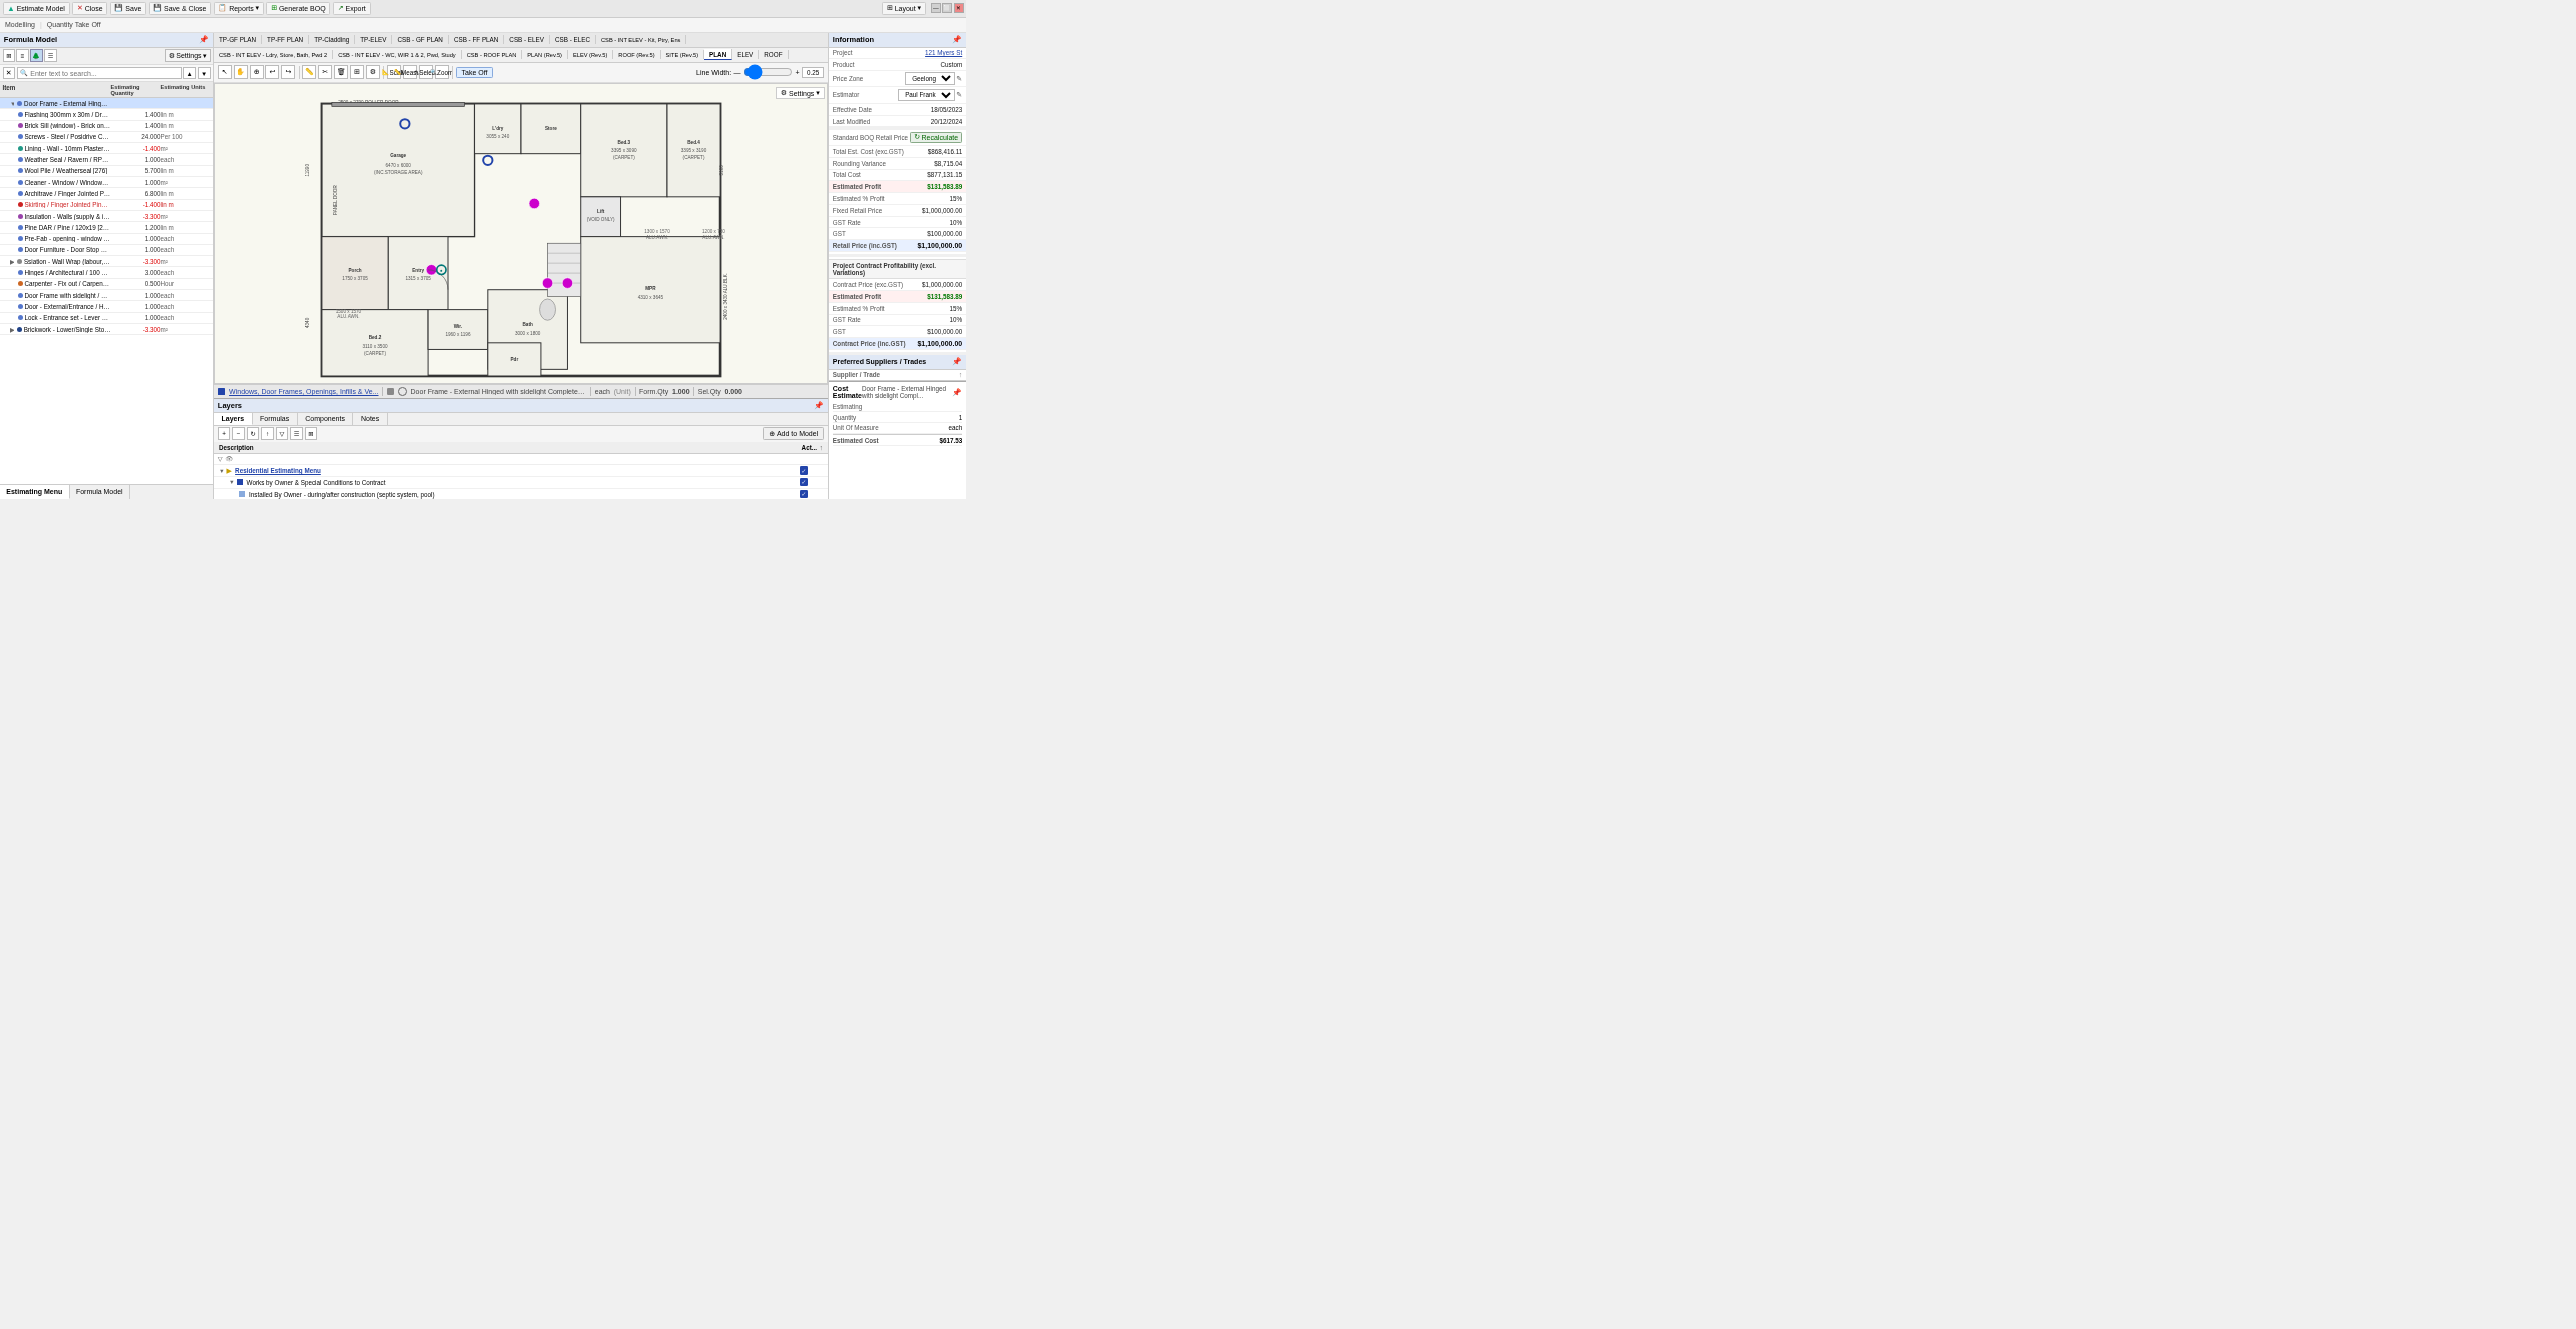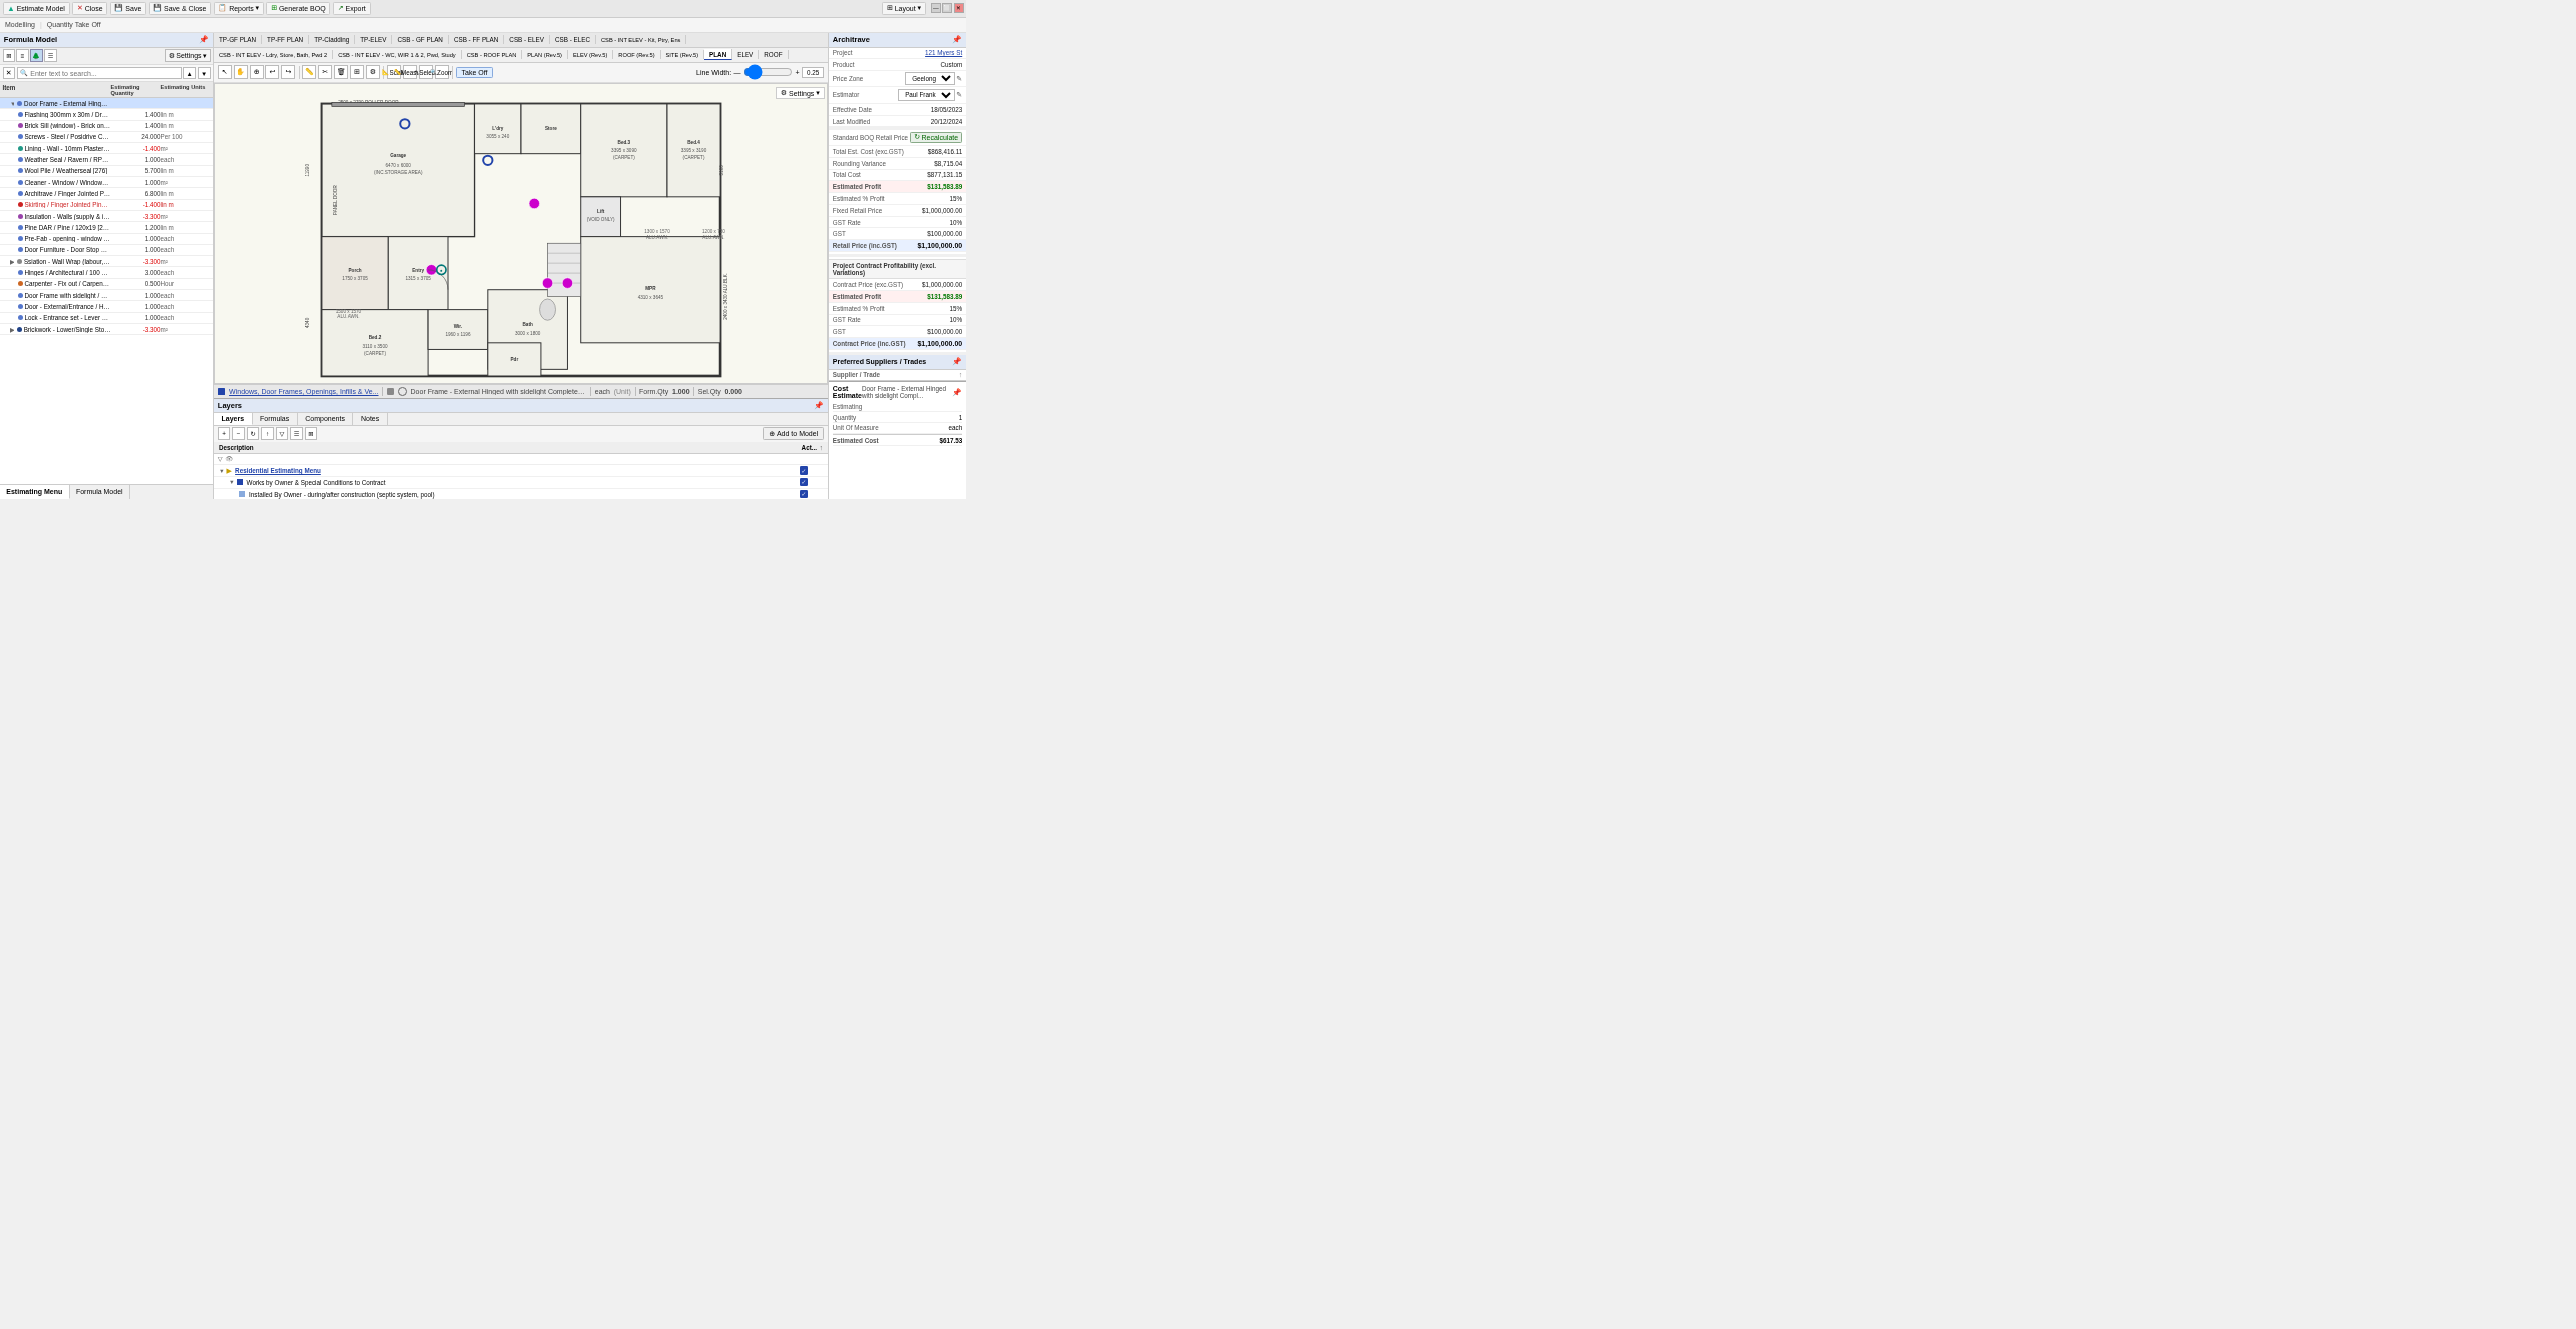--- a/index.html
+++ b/index.html
@@ -680,21 +680,21 @@
           <div class="bottom-row">
             
             
           </div>
         </div>
       </div>
     </div>
 
     <div class="right-panel">
       <div class="right-panel-header">
-        <span class="right-panel-title">Architrave</span>
+        <span class="right-panel-title">Information</span>
         <span style="color:#888;font-size:7.5px;">📌</span>
       </div>
 
       <div class="info-row">
         <span class="info-label">Project</span>
         <span class="info-value link">121 Myers St</span>
       </div>
       <div class="info-row">
         <span class="info-label">Product</span>
         <span class="info-value">Custom</span>

